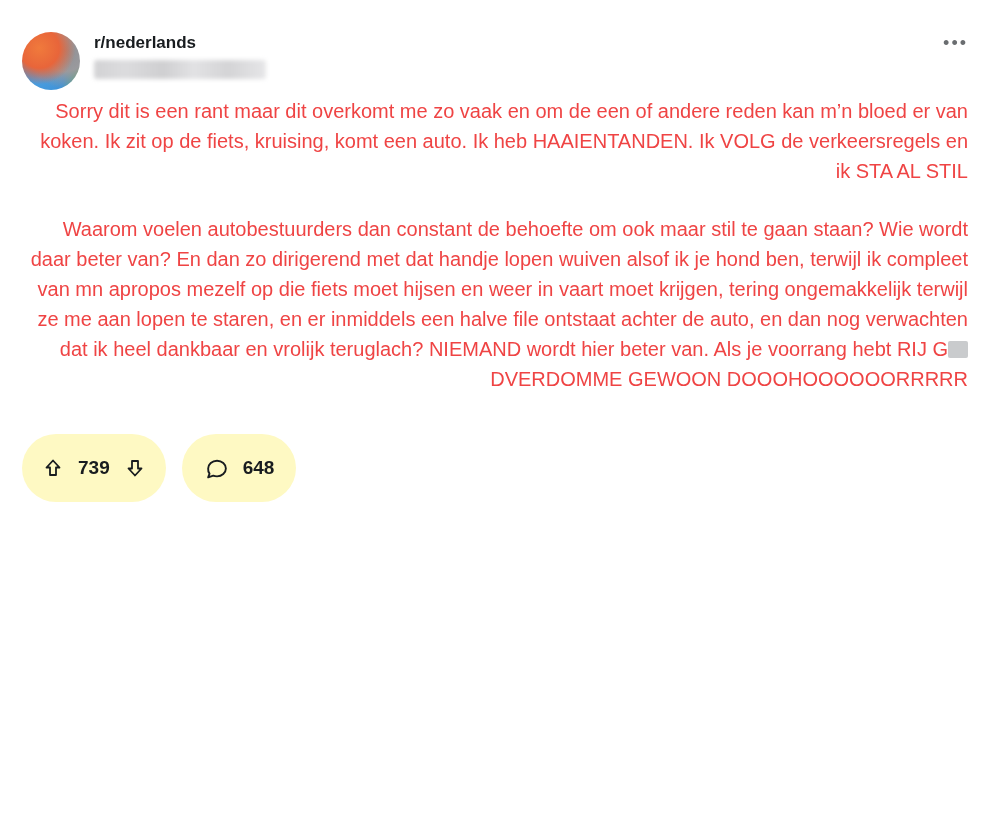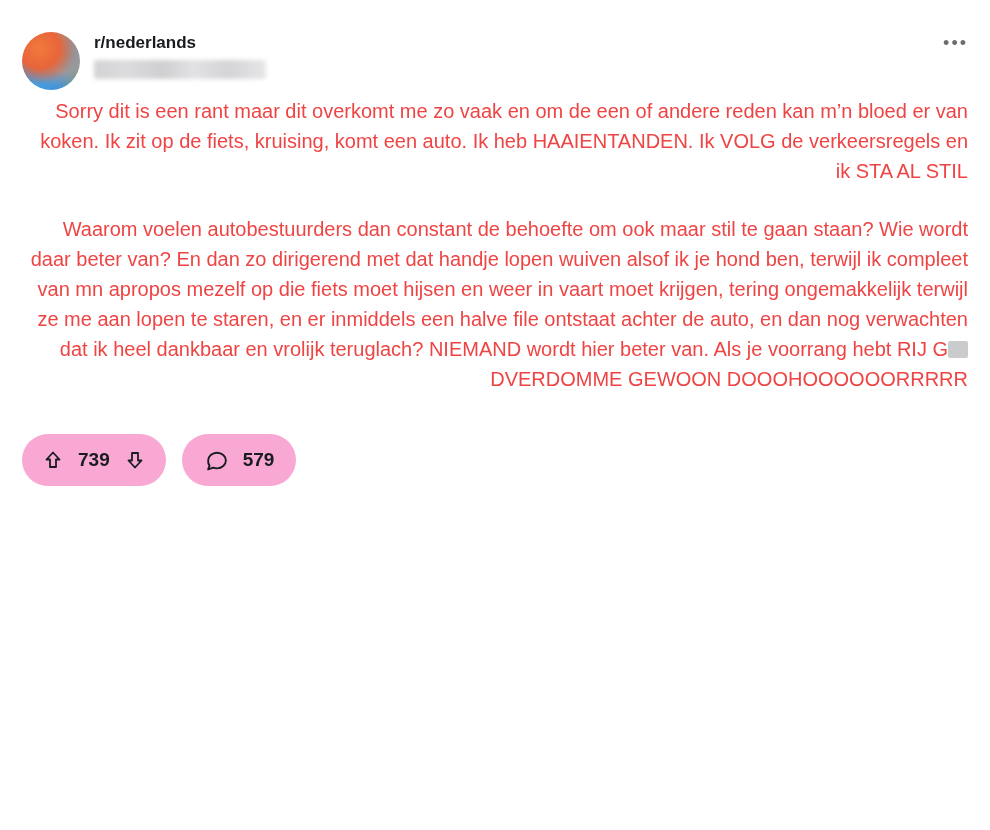--- a/index.html
+++ b/index.html
@@ -96,23 +96,23 @@
   }
   .actions {
     display: flex;
     align-items: center;
     gap: 16px;
     margin-top: 40px;
   }
   .pill {
     display: flex;
     align-items: center;
-    background: #f9a8d4;
+    background: #fef9c3;
     border-radius: 999px;
-    height: 52px;
+    height: 68px;
     padding: 0 20px;
     gap: 14px;
     cursor: pointer;
     user-select: none;
   }
   .pill .count {
     font-size: 19px;
     font-weight: bold;
     color: #181c1f;
   }
@@ -162,17 +162,17 @@
         </svg>
       </span>
     </div>
 
     <div class="pill comment-pill">
       <span class="icon-btn">
         <svg width="25" height="25" viewBox="0 0 24 24" fill="none" stroke="#181c1f" stroke-width="1.8" stroke-linecap="round" stroke-linejoin="round">
           <path d="M21 12a8.5 7.5 0 0 1-8.5 7.5c-1.3 0-2.5-.2-3.6-.7L4 20.5l1.3-3.6A7.3 7.3 0 0 1 4 12 8.5 7.5 0 0 1 12.5 4.5 8.5 7.5 0 0 1 21 12z"></path>
         </svg>
       </span>
-      <span class="count">579</span>
+      <span class="count">648</span>
     </div>
   </div>
 
 </div>
 
 </body></html>

